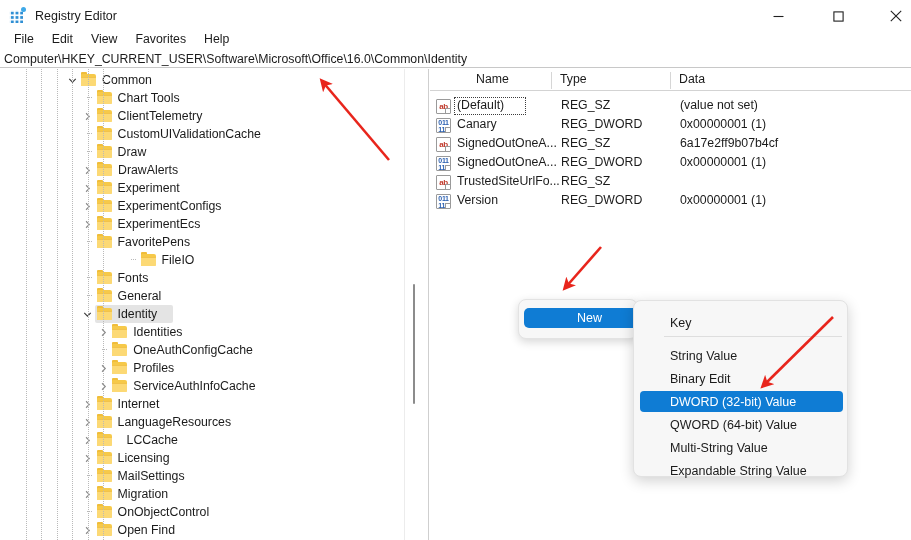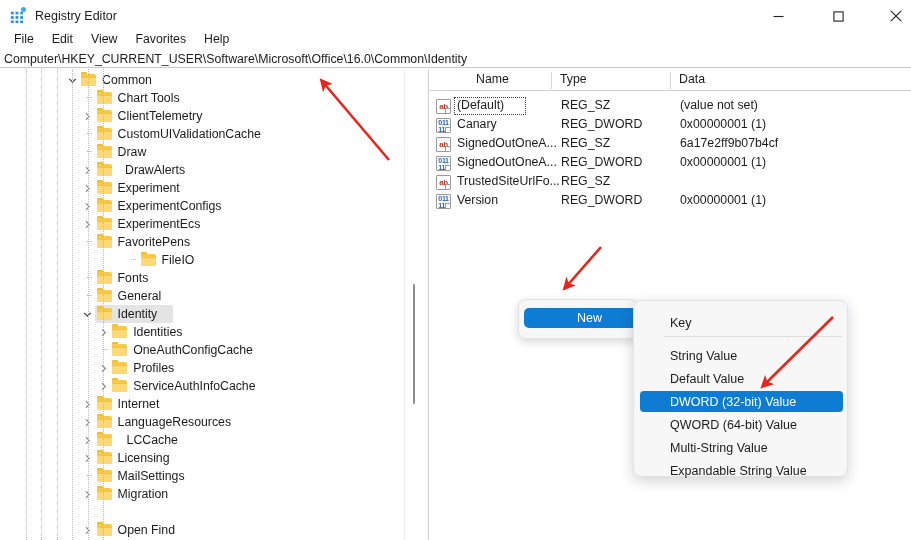--- a/index.html
+++ b/index.html
@@ -304,21 +304,21 @@
       <span class="chev" style="left: 81.6px;">
         <svg class="chev-svg" viewBox="0 0 10 10">
           <polyline points="3.4,1.4 7,5 3.4,8.6" fill="none" stroke="#8a8a8a" stroke-width="1.25"></polyline>
         </svg>
       </span>
       <span class="folder" style="left: 96.6px; top: 3px;">
         <span class="tab"></span>
         <span class="back"></span>
         <span class="front"></span>
       </span>
-      <span class="tlabel" style="left: 125px;">DrawAlerts</span>
+      <span class="tlabel" style="left: 118px;">DrawAlerts</span>
     </div>
     <div class="trow" style="top: 110px;">
       <span class="chev" style="left: 81.6px;">
         <svg class="chev-svg" viewBox="0 0 10 10">
           <polyline points="3.4,1.4 7,5 3.4,8.6" fill="none" stroke="#8a8a8a" stroke-width="1.25"></polyline>
         </svg>
       </span>
       <span class="folder" style="left: 96.6px; top: 3px;">
         <span class="tab"></span>
         <span class="back"></span>
@@ -516,20 +516,29 @@
         <svg class="chev-svg" viewBox="0 0 10 10">
           <polyline points="3.4,1.4 7,5 3.4,8.6" fill="none" stroke="#8a8a8a" stroke-width="1.25"></polyline>
         </svg>
       </span>
       <span class="folder" style="left: 96.6px; top: 3px;">
         <span class="tab"></span>
         <span class="back"></span>
         <span class="front"></span>
       </span>
       <span class="tlabel" style="left: 117.6px;">Migration</span>
+    </div>
+    <div class="trow" style="top: 434px;">
+      <span class="elbow" style="left: 81.6px;"></span>
+      <span class="folder" style="left: 96.6px; top: 3px;">
+        <span class="tab"></span>
+        <span class="back"></span>
+        <span class="front"></span>
+      </span>
+      <span class="tlabel" style="left: 117.6px;">OnObjectControl</span>
     </div>
     <div class="trow" style="top: 452px;">
       <span class="chev" style="left: 81.6px;">
         <svg class="chev-svg" viewBox="0 0 10 10">
           <polyline points="3.4,1.4 7,5 3.4,8.6" fill="none" stroke="#8a8a8a" stroke-width="1.25"></polyline>
         </svg>
       </span>
       <span class="folder" style="left: 96.6px; top: 3px;">
         <span class="tab"></span>
         <span class="back"></span>
@@ -631,21 +640,21 @@
 
 <div id="submenu">
     <div class="sm-item" style="top: 8px; align-items: flex-end;">
       <span>Key</span>
     </div>
     <div class="sm-sep" style="top: 35px;"></div>
     <div class="sm-item" style="top: 44px;">
       <span>String Value</span>
     </div>
     <div class="sm-item" style="top: 67px;">
-      <span>Default Value</span>
+      <span>Binary Edit</span>
     </div>
     <div class="sm-item hl" style="top: 90px;">
       <span>DWORD (32-bit) Value</span>
     </div>
     <div class="sm-item" style="top: 113px;">
       <span>QWORD (64-bit) Value</span>
     </div>
     <div class="sm-item" style="top: 136px;">
       <span>Multi-String Value</span>
     </div>

